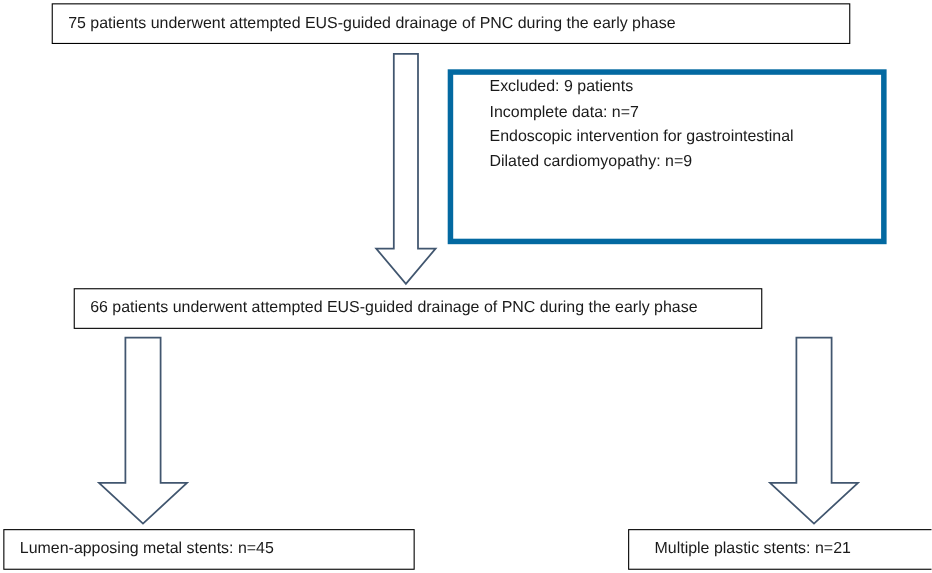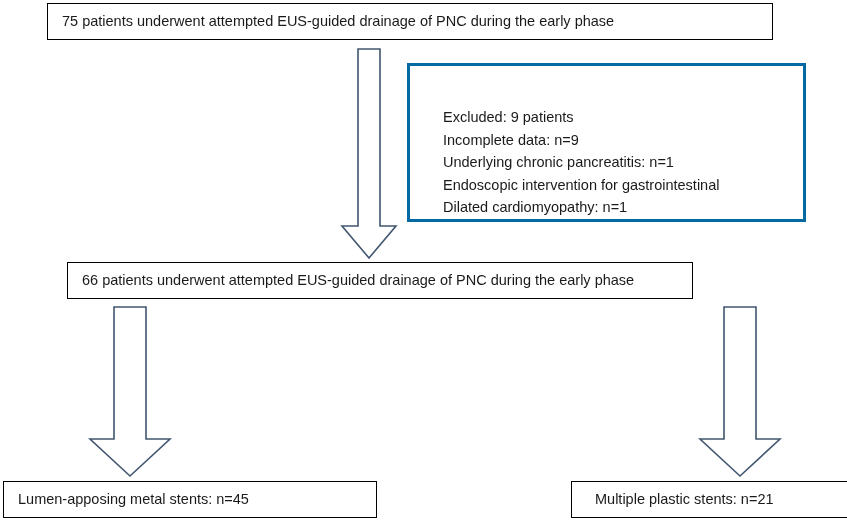--- a/index.html
+++ b/index.html
@@ -26,25 +26,25 @@
   .node-text {
     font-size: 14.5px;
     color: #1a1a1a;
     line-height: 1.02;
     white-space: nowrap;
     text-align: right;
   }
   .exclusion-box {
     position: absolute;
     box-sizing: border-box;
-    border: 3px solid #0369a1;
+    border: 5px solid #0369a1;
     background: #ffffff;
     display: flex;
     flex-direction: column;
-    justify-content: flex-end;
+    justify-content: flex-start;
   }
   .exclusion-line {
     font-size: 14.5px;
     color: #1a1a1a;
     line-height: 1.56;
     white-space: nowrap;
   }
   .arrow-svg {
     position: absolute;
     overflow: visible;
@@ -64,24 +64,23 @@
   <div class="node-box" style="left:47px; top:3px; width:726px; height:37px; padding-left:14px;">
     <span class="node-text">75 patients underwent attempted EUS-guided drainage of PNC during the early phase</span>
   </div>
 
   <svg class="arrow-svg" style="left:340px; top:48px;" width="58" height="212" viewBox="0 0 58 212">
     <polygon class="arrow-shape" points="18,1 40,1 40,178 56,178 29,210 2,178 18,178"></polygon>
   </svg>
 
   <div class="exclusion-box" style="left:407px; top:63px; width:399px; height:159px; padding-left:33px;">
     <span class="exclusion-line">Excluded: 9 patients</span>
-    <span class="exclusion-line">Incomplete data: n=9</span>
-    <span class="exclusion-line">Underlying chronic pancreatitis: n=1</span>
+    <span class="exclusion-line">Incomplete data: n=7</span>
     <span class="exclusion-line">Endoscopic intervention for gastrointestinal</span>
-    <span class="exclusion-line">Dilated cardiomyopathy: n=1</span>
+    <span class="exclusion-line">Dilated cardiomyopathy: n=9</span>
   </div>
 
   <div class="node-box" style="left:67px; top:262px; width:626px; height:37px; padding-left:14px;">
     <span class="node-text">66 patients underwent attempted EUS-guided drainage of PNC during the early phase</span>
   </div>
 
   <svg class="arrow-svg" style="left:88px; top:306px;" width="84" height="172" viewBox="0 0 84 172">
     <polygon class="arrow-shape" points="26,1 58,1 58,133 82,133 42,170 2,133 26,133"></polygon>
   </svg>
 

